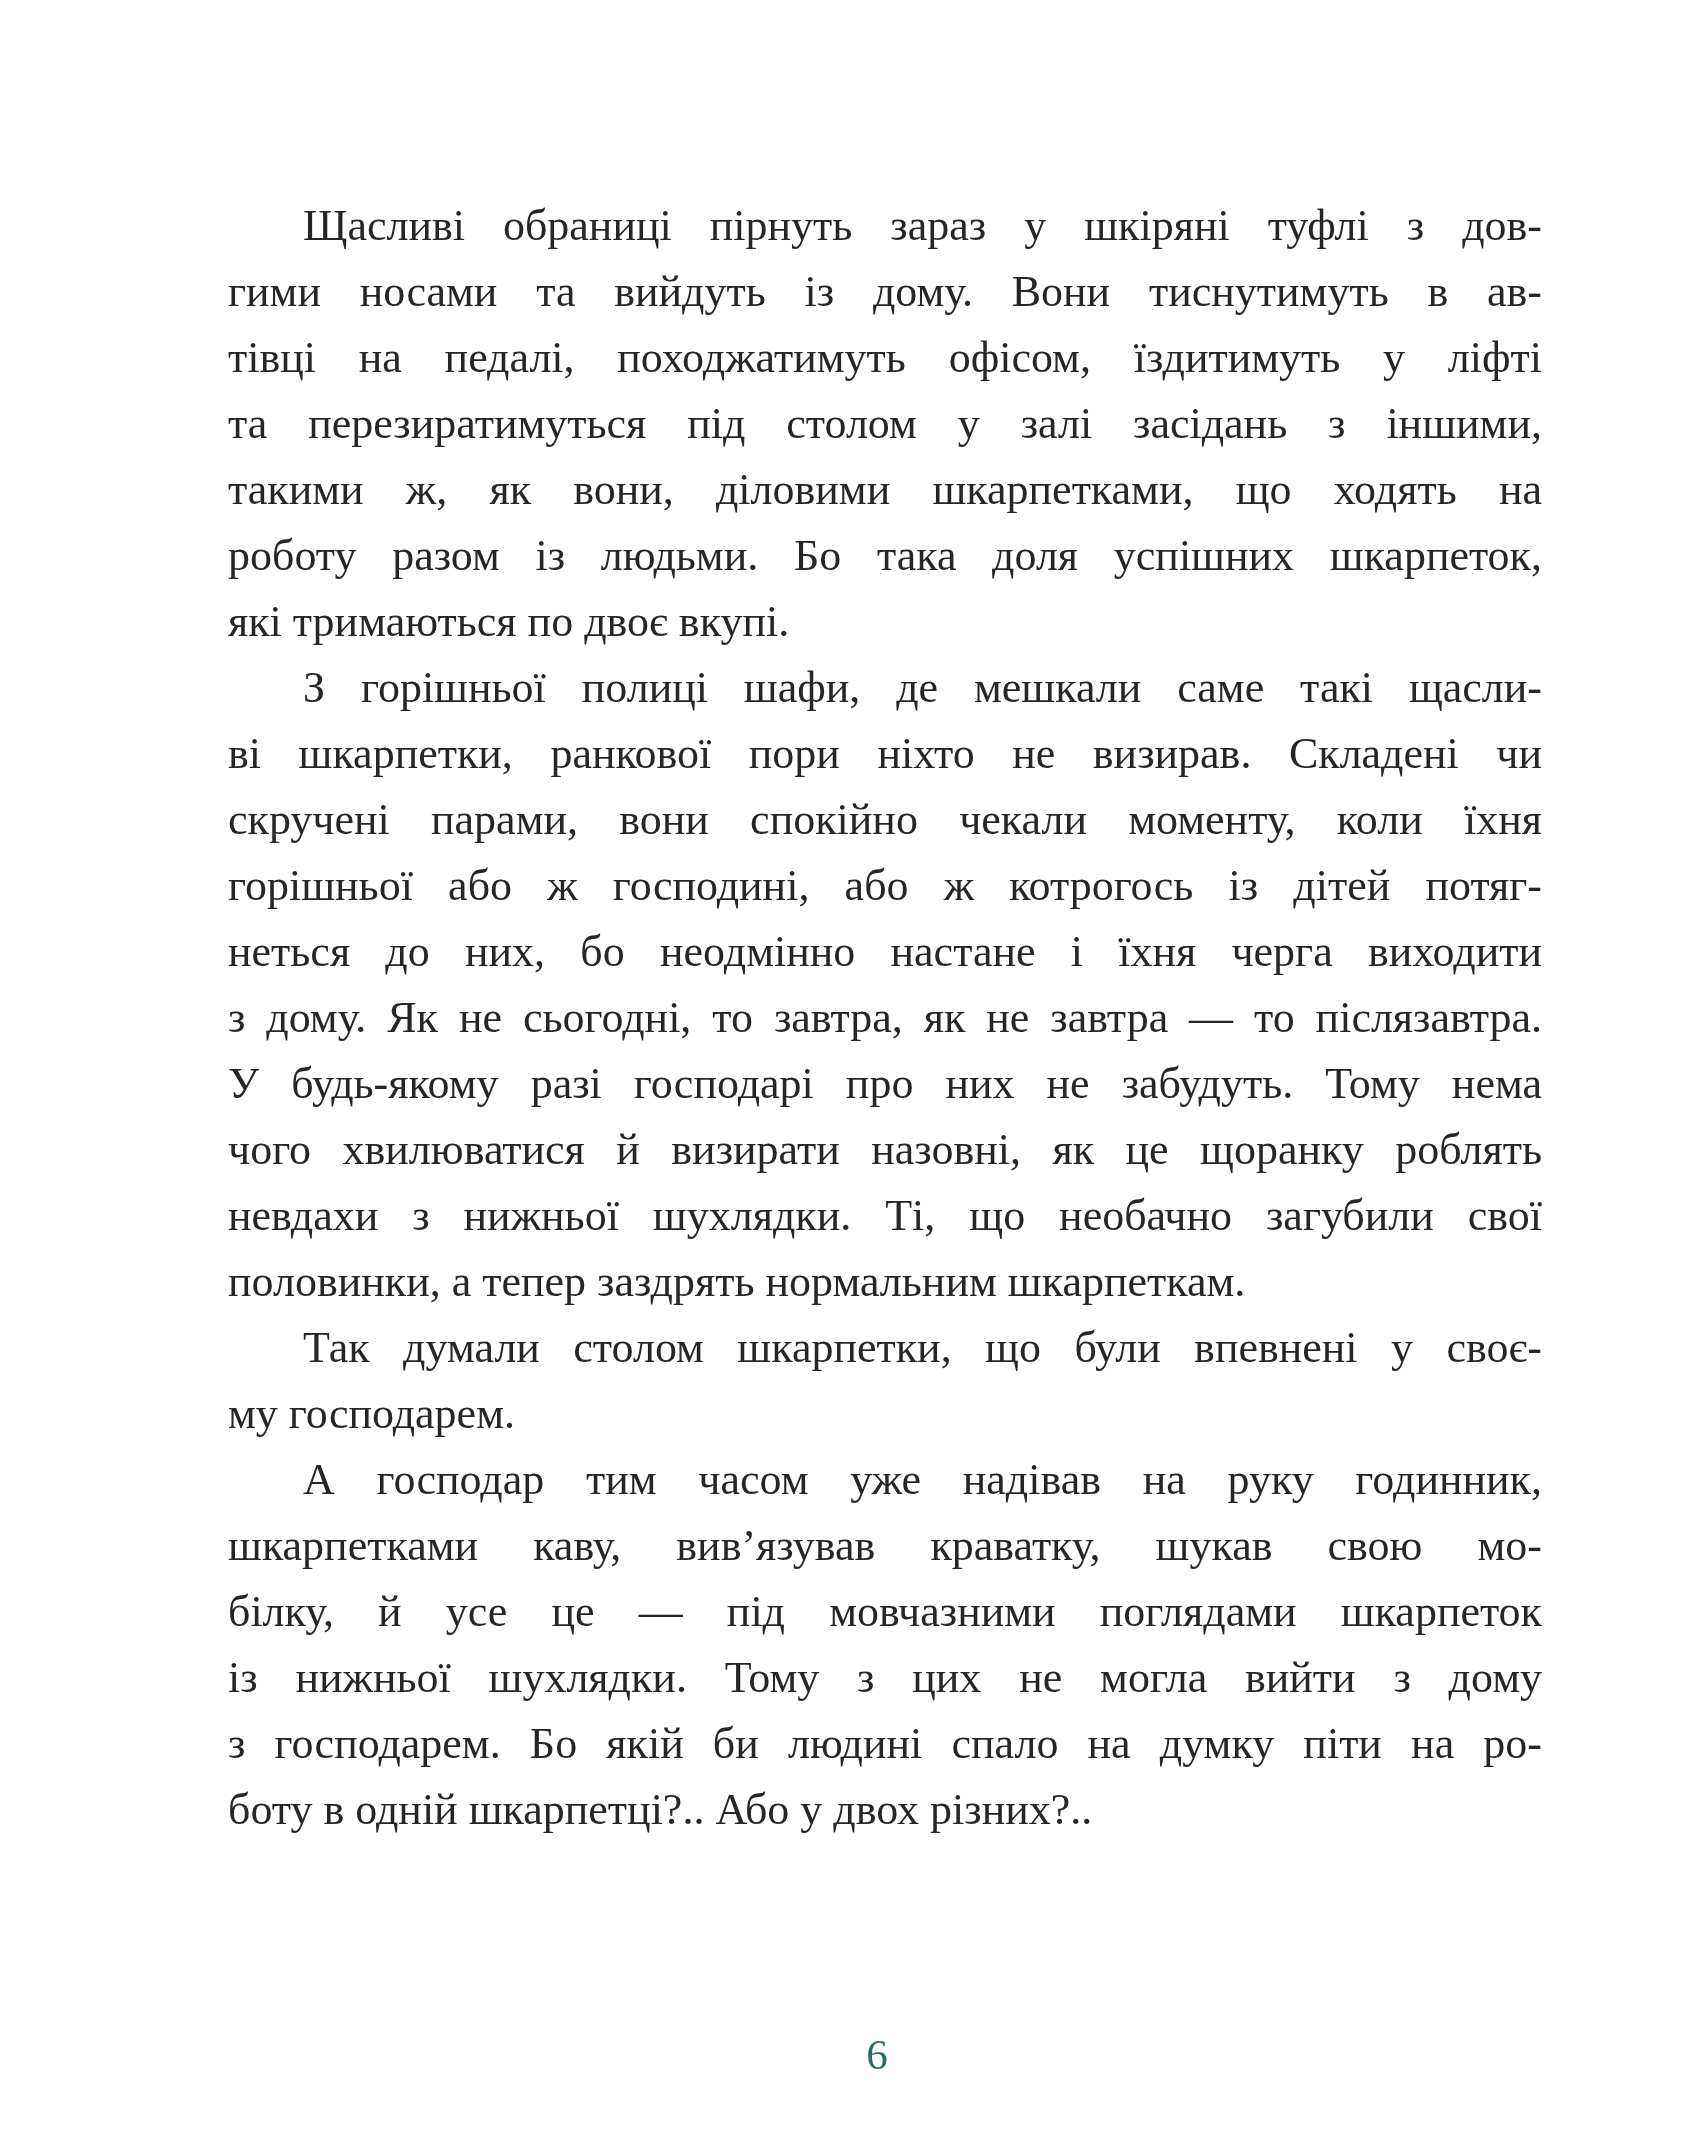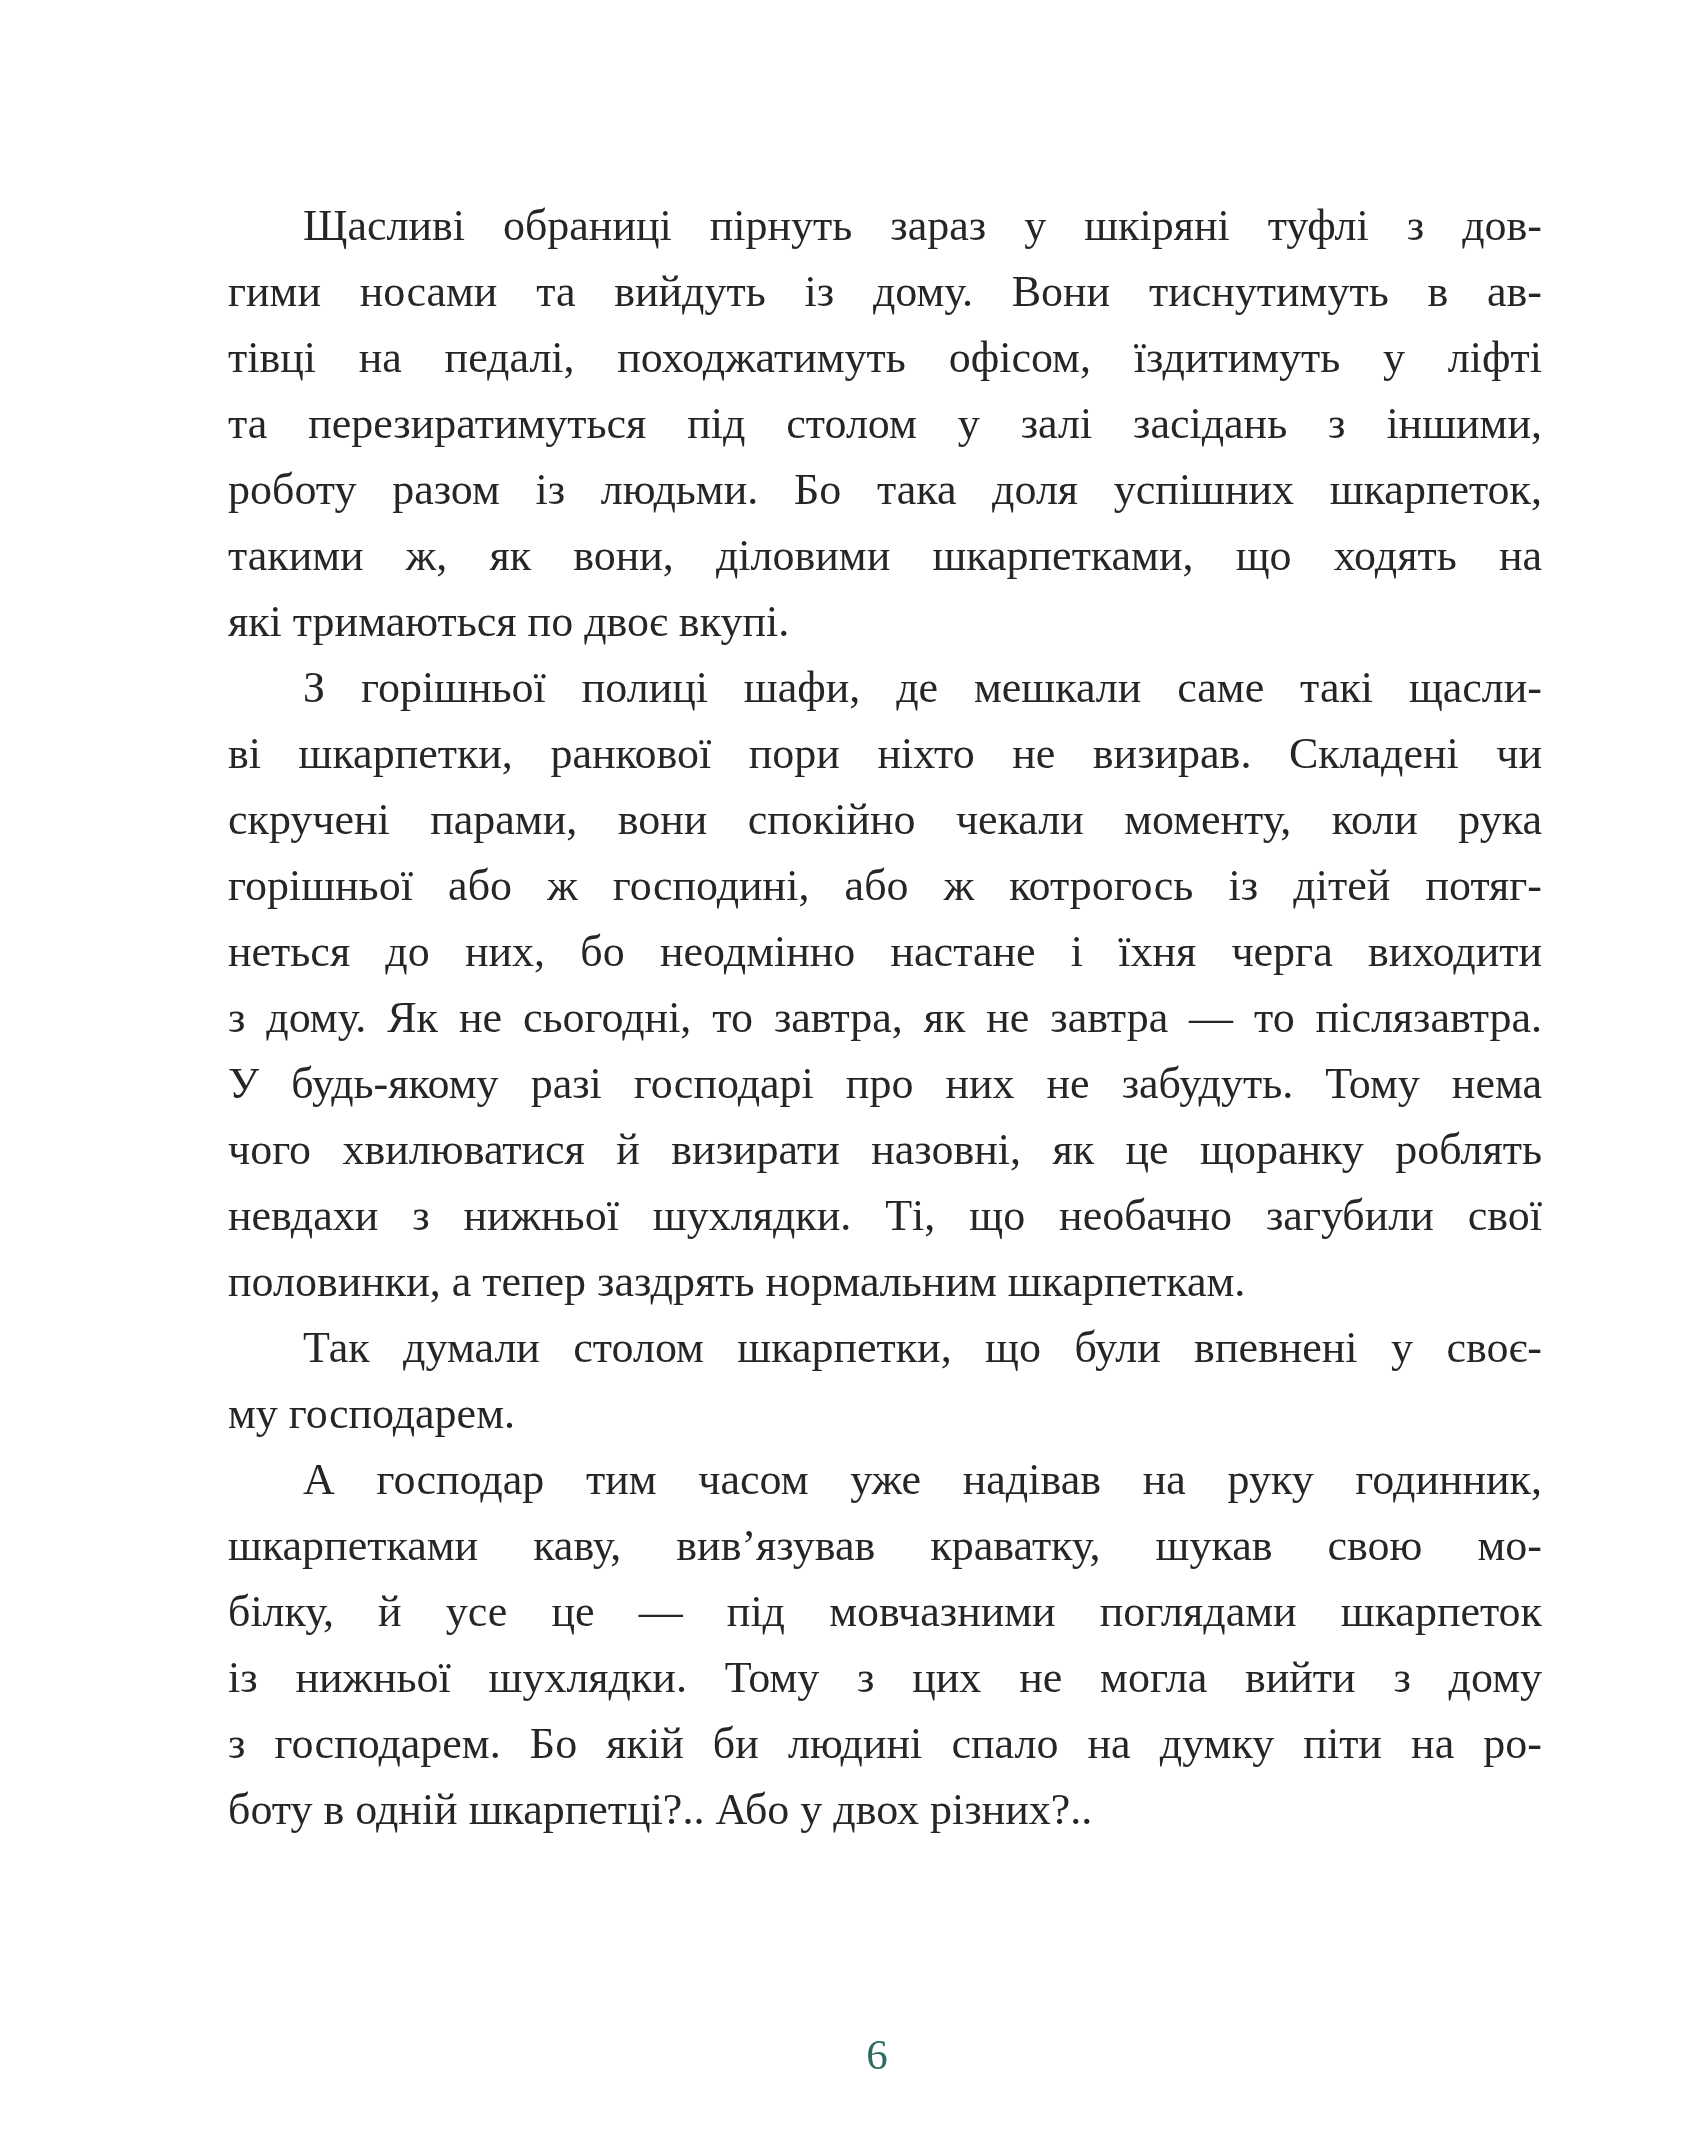--- a/index.html
+++ b/index.html
@@ -58,29 +58,29 @@
 
 <div class="page">
 
   <div class="text-block">
 
     <div class="para">
       <div class="line just indent">Щасливі обраниці пірнуть зараз у шкіряні туфлі з дов-</div>
       <div class="line just">гими носами та вийдуть із дому. Вони тиснутимуть в ав-</div>
       <div class="line just">тівці на педалі, походжатимуть офісом, їздитимуть у ліфті</div>
       <div class="line just">та перезиратимуться під столом у залі засідань з іншими,</div>
+      <div class="line just">такими ж, як вони, діловими шкарпетками, що ходять на</div>
       <div class="line just">роботу разом із людьми. Бо така доля успішних шкарпеток,</div>
-      <div class="line just">такими ж, як вони, діловими шкарпетками, що ходять на</div>
       <div class="line last">які тримаються по двоє вкупі.</div>
     </div>
 
     <div class="para">
       <div class="line just indent">З горішньої полиці шафи, де мешкали саме такі щасли-</div>
       <div class="line just">ві шкарпетки, ранкової пори ніхто не визирав. Складені чи</div>
-      <div class="line just">скручені парами, вони спокійно чекали моменту, коли рука</div>
+      <div class="line just">скручені парами, вони спокійно чекали моменту, коли їхня</div>
       <div class="line just">горішньої або ж господині, або ж котрогось із дітей потяг-</div>
       <div class="line just">неться до них, бо неодмінно настане і їхня черга виходити</div>
       <div class="line just">з дому. Як не сьогодні, то завтра, як не завтра — то післязавтра.</div>
       <div class="line just">У будь-якому разі господарі про них не забудуть. Тому нема</div>
       <div class="line just">чого хвилюватися й визирати назовні, як це щоранку роблять</div>
       <div class="line just">невдахи з нижньої шухлядки. Ті, що необачно загубили свої</div>
       <div class="line last">половинки, а тепер заздрять нормальним шкарпеткам.</div>
     </div>
 
     <div class="para">

